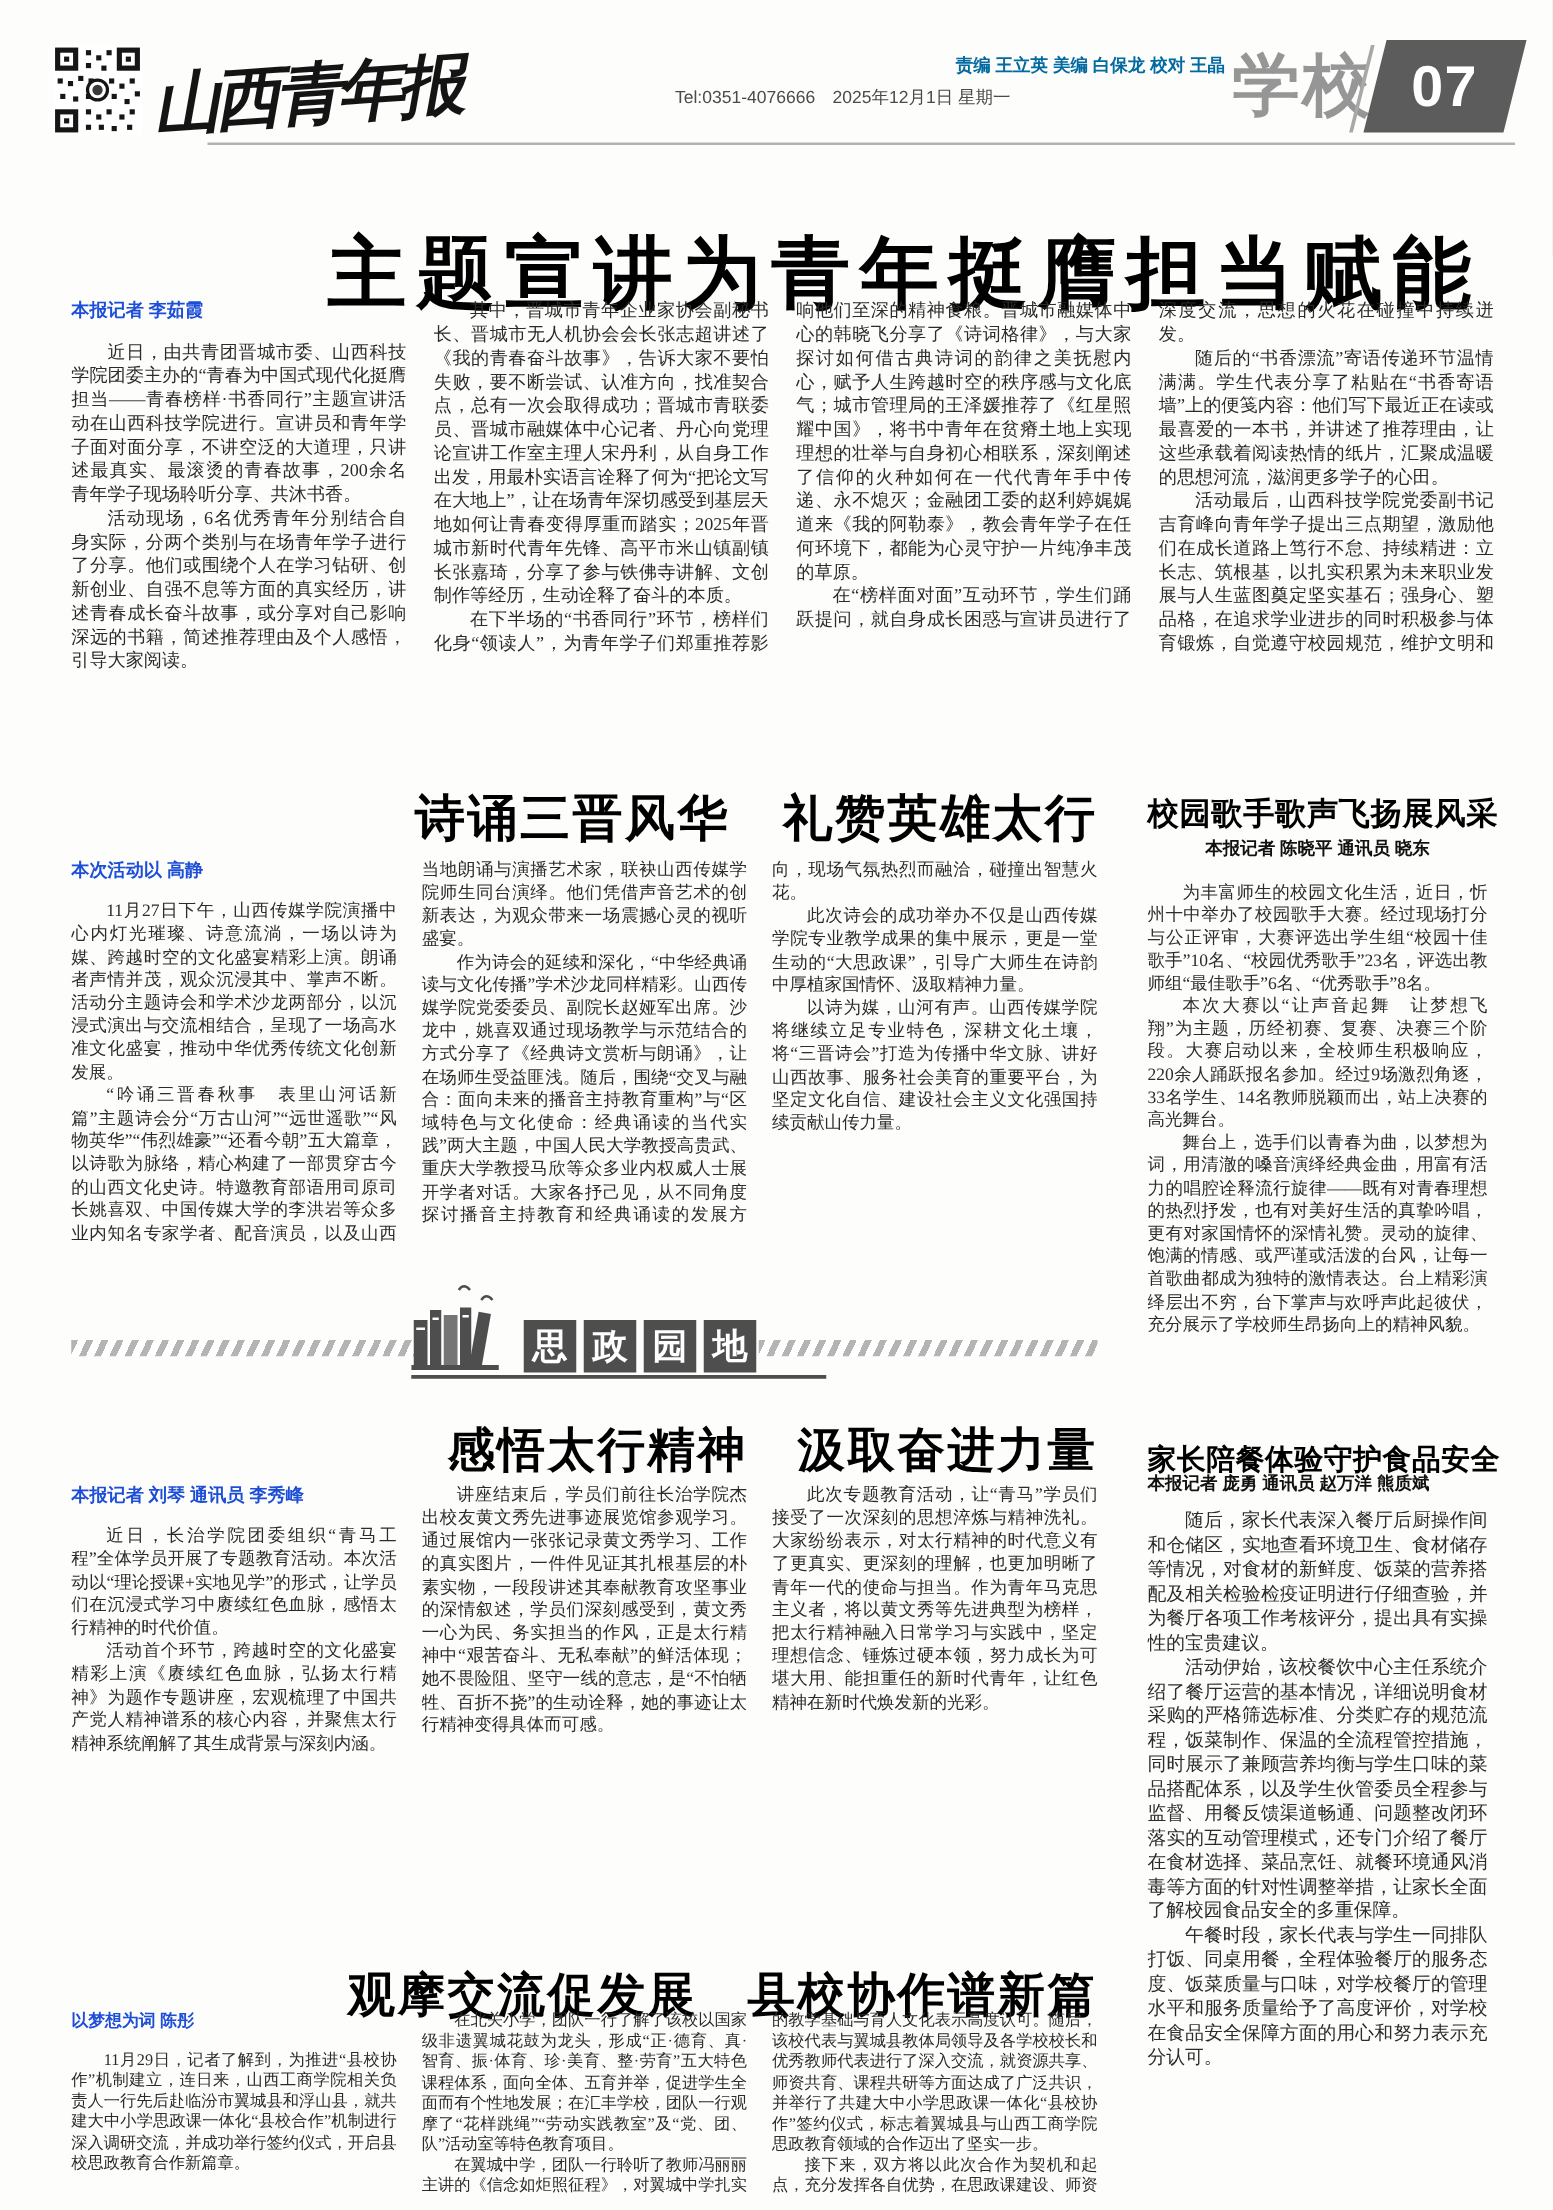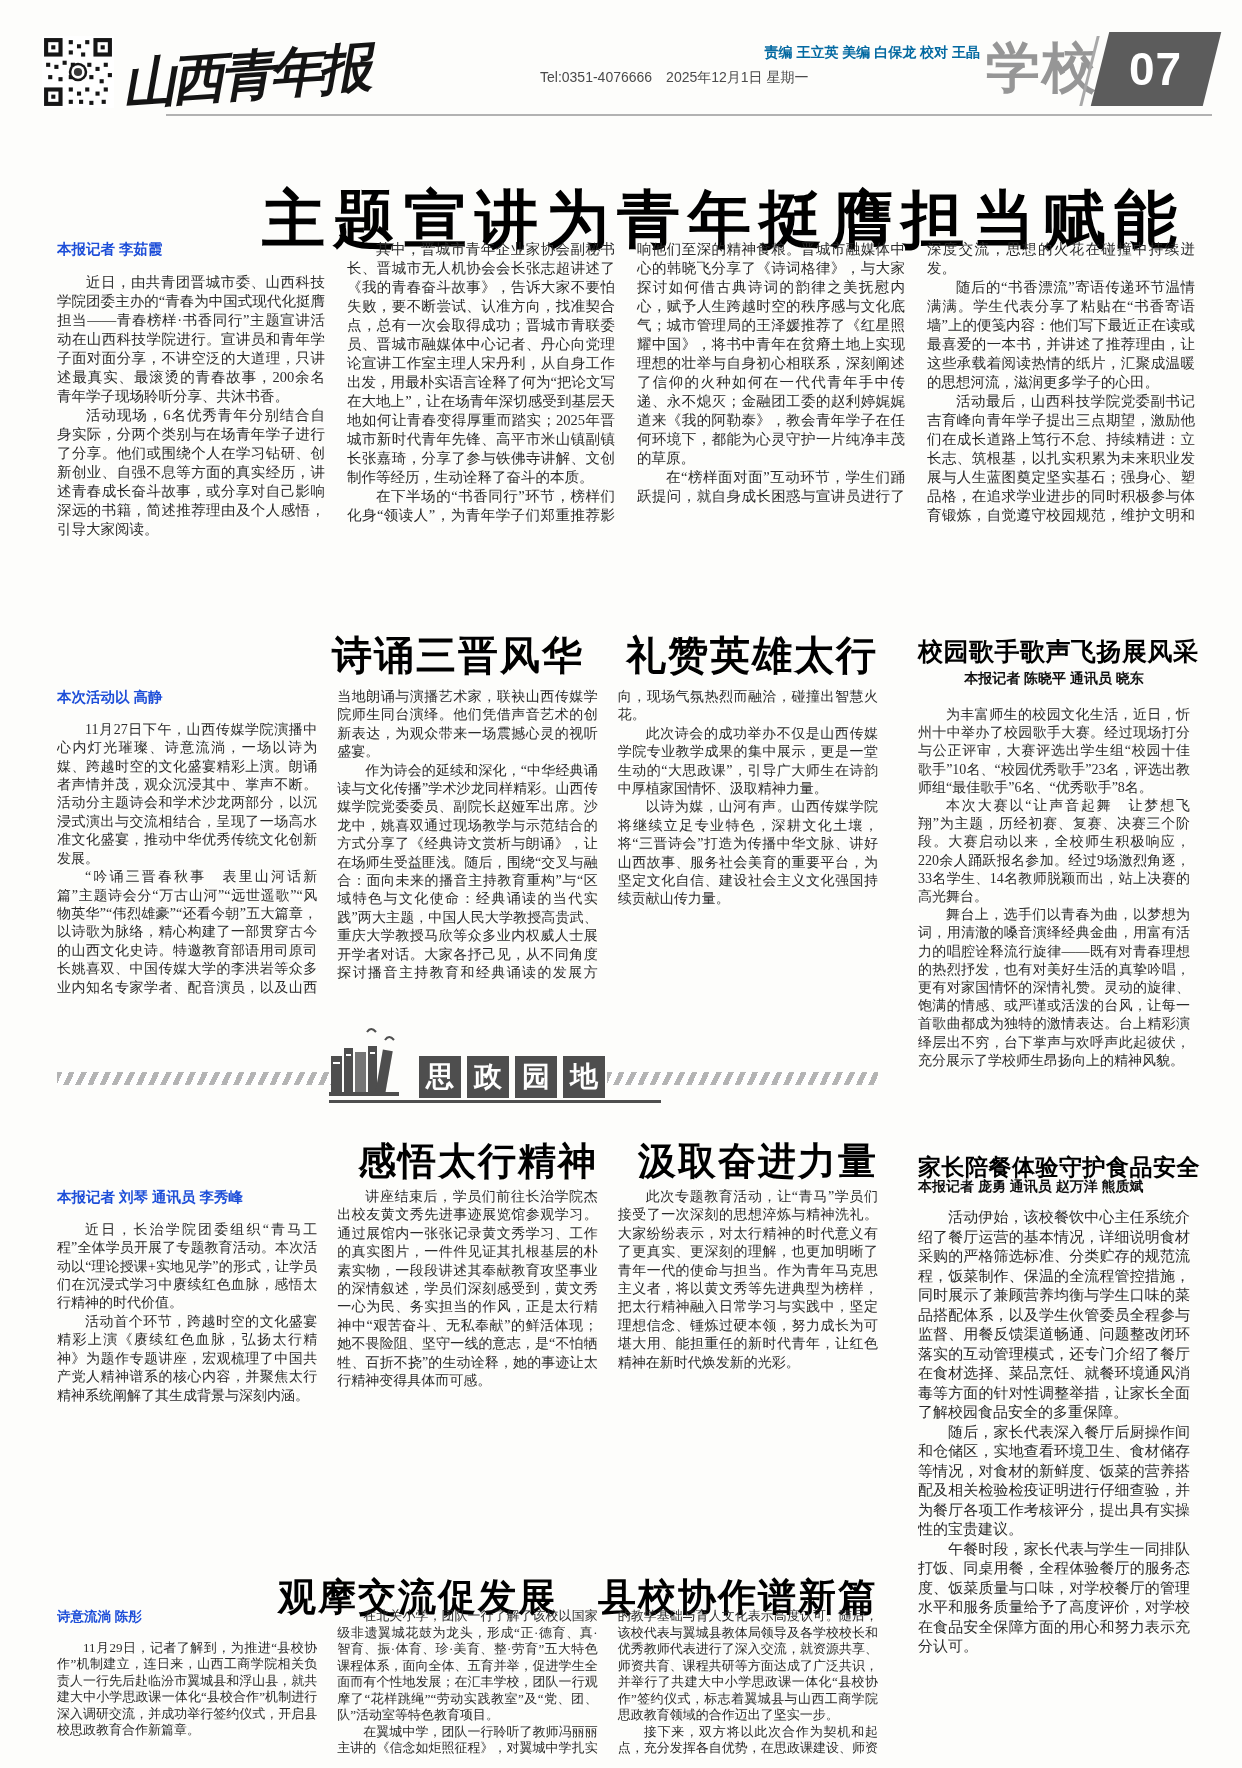--- a/index.html
+++ b/index.html
@@ -196,21 +196,21 @@
     <div>
         <p>近日，长治学院团委组织“青马工程”全体学员开展了专题教育活动。本次活动以“理论授课+实地见学”的形式，让学员们在沉浸式学习中赓续红色血脉，感悟太行精神的时代价值。</p>
         <p>活动首个环节，跨越时空的文化盛宴精彩上演《赓续红色血脉，弘扬太行精神》为题作专题讲座，宏观梳理了中国共产党人精神谱系的核心内容，并聚焦太行精神系统阐解了其生成背景与深刻内涵。</p>
         <p>讲座结束后，学员们前往长治学院杰出校友黄文秀先进事迹展览馆参观学习。通过展馆内一张张记录黄文秀学习、工作的真实图片，一件件见证其扎根基层的朴素实物，一段段讲述其奉献教育攻坚事业的深情叙述，学员们深刻感受到，黄文秀一心为民、务实担当的作风，正是太行精神中“艰苦奋斗、无私奉献”的鲜活体现；她不畏险阻、坚守一线的意志，是“不怕牺牲、百折不挠”的生动诠释，她的事迹让太行精神变得具体而可感。</p>
         <p>此次专题教育活动，让“青马”学员们接受了一次深刻的思想淬炼与精神洗礼。大家纷纷表示，对太行精神的时代意义有了更真实、更深刻的理解，也更加明晰了青年一代的使命与担当。作为青年马克思主义者，将以黄文秀等先进典型为榜样，把太行精神融入日常学习与实践中，坚定理想信念、锤炼过硬本领，努力成长为可堪大用、能担重任的新时代青年，让红色精神在新时代焕发新的光彩。</p>
       </div>
   </div>
 
   <h2 id="art4-head" class="headline">观摩交流促发展　县校协作谱新篇</h2>
   <div id="art4-body" class="art-body">
-    <div class="byline">诗意流淌 陈彤</div>
+    <div class="byline">以梦想为词 陈彤</div>
     <div>
         <p>11月29日，记者了解到，为推进“县校协作”机制建立，连日来，山西工商学院相关负责人一行先后赴临汾市翼城县和浮山县，就共建大中小学思政课一体化“县校合作”机制进行深入调研交流，并成功举行签约仪式，开启县校思政教育合作新篇章。</p>
         <p>在北关小学，团队一行了解了该校以国家级非遗翼城花鼓为龙头，形成“正·德育、真·智育、振·体育、珍·美育、整·劳育”五大特色课程体系，面向全体、五育并举，促进学生全面而有个性地发展；在汇丰学校，团队一行观摩了“花样跳绳”“劳动实践教室”及“党、团、队”活动室等特色教育项目。</p>
         <p>在翼城中学，团队一行聆听了教师冯丽丽主讲的《信念如炬照征程》，对翼城中学扎实的教学基础与育人文化表示高度认可。随后，该校代表与翼城县教体局领导及各学校校长和优秀教师代表进行了深入交流，就资源共享、师资共育、课程共研等方面达成了广泛共识，并举行了共建大中小学思政课一体化“县校协作”签约仪式，标志着翼城县与山西工商学院思政教育领域的合作迈出了坚实一步。</p>
         <p>接下来，双方将以此次合作为契机和起点，充分发挥各自优势，在思政课建设、师资培养、课程开发等方面开展全方位、深层次的合作，共同谱写“县校合作”新篇章。</p>
       </div>
   </div>
 
   <h3 id="sb1-head" class="headline">校园歌手歌声飞扬展风采</h3>
   <div id="sb1-byline" class="sb-byline">本报记者 陈晓平 通讯员 晓东</div>
@@ -219,19 +219,19 @@
         <p>为丰富师生的校园文化生活，近日，忻州十中举办了校园歌手大赛。经过现场打分与公正评审，大赛评选出学生组“校园十佳歌手”10名、“校园优秀歌手”23名，评选出教师组“最佳歌手”6名、“优秀歌手”8名。</p>
         <p>本次大赛以“让声音起舞　让梦想飞翔”为主题，历经初赛、复赛、决赛三个阶段。大赛启动以来，全校师生积极响应，220余人踊跃报名参加。经过9场激烈角逐，33名学生、14名教师脱颖而出，站上决赛的高光舞台。</p>
         <p>舞台上，选手们以青春为曲，以梦想为词，用清澈的嗓音演绎经典金曲，用富有活力的唱腔诠释流行旋律——既有对青春理想的热烈抒发，也有对美好生活的真挚吟唱，更有对家国情怀的深情礼赞。灵动的旋律、饱满的情感、或严谨或活泼的台风，让每一首歌曲都成为独特的激情表达。台上精彩演绎层出不穷，台下掌声与欢呼声此起彼伏，充分展示了学校师生昂扬向上的精神风貌。</p>
       </div>
   </div>
 
   <h3 id="sb2-head" class="headline">家长陪餐体验守护食品安全</h3>
   <div id="sb2-byline" class="sb-byline">本报记者 庞勇 通讯员 赵万洋 熊质斌</div>
   <div id="sb2-body" class="art-body">
     <div>
+        <p>随后，家长代表深入餐厅后厨操作间和仓储区，实地查看环境卫生、食材储存等情况，对食材的新鲜度、饭菜的营养搭配及相关检验检疫证明进行仔细查验，并为餐厅各项工作考核评分，提出具有实操性的宝贵建议。</p>
         <p>活动伊始，该校餐饮中心主任系统介绍了餐厅运营的基本情况，详细说明食材采购的严格筛选标准、分类贮存的规范流程，饭菜制作、保温的全流程管控措施，同时展示了兼顾营养均衡与学生口味的菜品搭配体系，以及学生伙管委员全程参与监督、用餐反馈渠道畅通、问题整改闭环落实的互动管理模式，还专门介绍了餐厅在食材选择、菜品烹饪、就餐环境通风消毒等方面的针对性调整举措，让家长全面了解校园食品安全的多重保障。</p>
-        <p>随后，家长代表深入餐厅后厨操作间和仓储区，实地查看环境卫生、食材储存等情况，对食材的新鲜度、饭菜的营养搭配及相关检验检疫证明进行仔细查验，并为餐厅各项工作考核评分，提出具有实操性的宝贵建议。</p>
         <p>午餐时段，家长代表与学生一同排队打饭、同桌用餐，全程体验餐厅的服务态度、饭菜质量与口味，对学校餐厅的管理水平和服务质量给予了高度评价，对学校在食品安全保障方面的用心和努力表示充分认可。</p>
       </div>
   </div>
 
 </div>
 
 </body></html>

